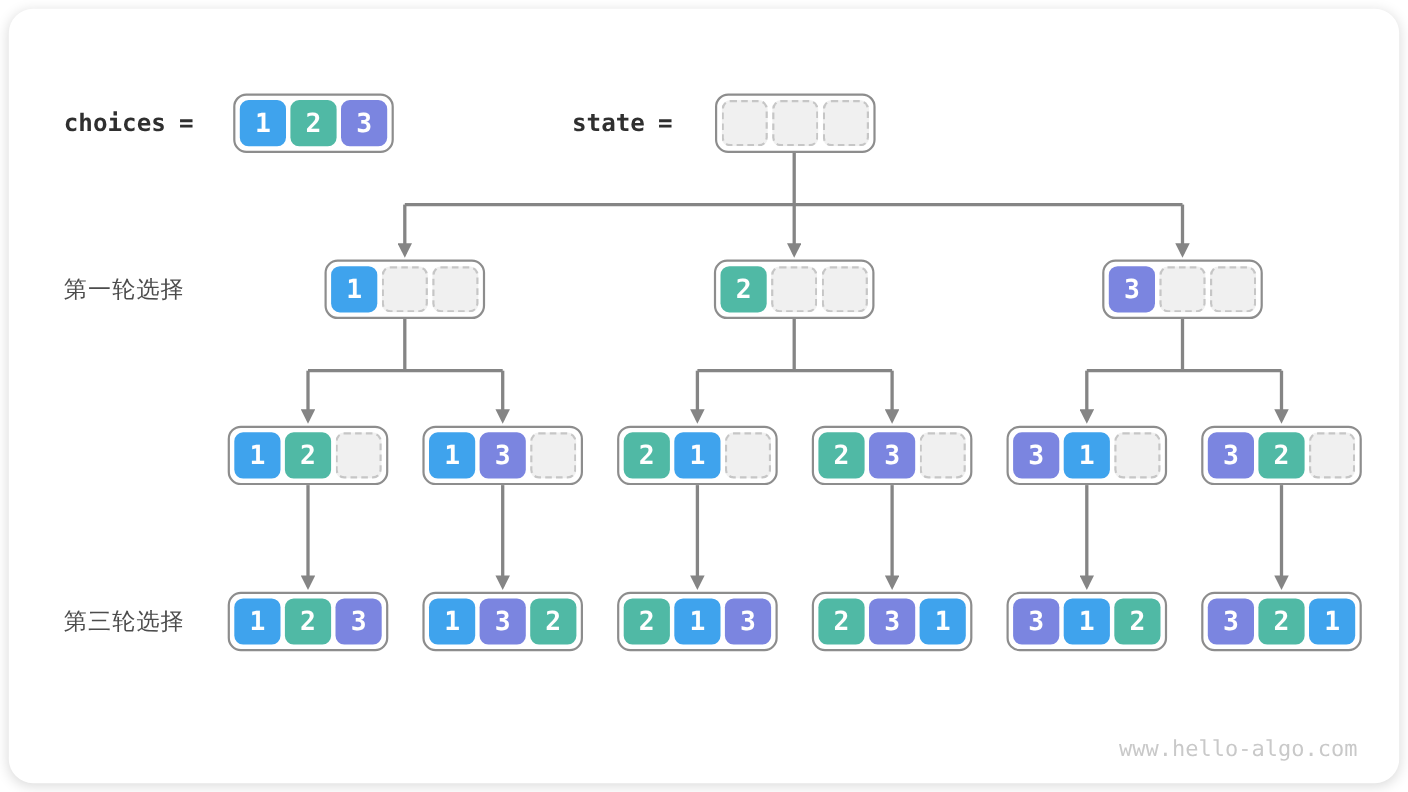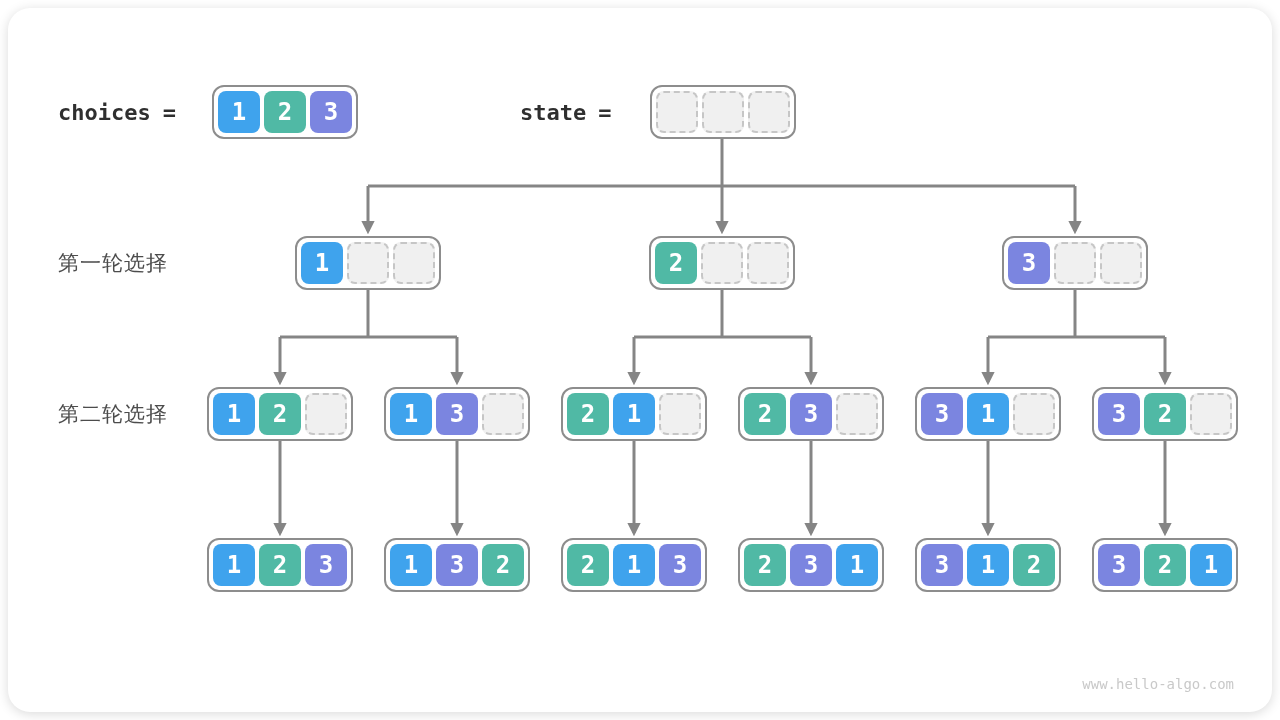--- a/index.html
+++ b/index.html
@@ -41,21 +41,21 @@
   #choices-box{left:212px;top:85px;}
   #state-box{left:650px;top:85px;}
   
   .round-label{
     position:absolute;left:58px;height:54px;display:flex;align-items:center;
     font-size:21px;color:#4C4C4C;font-weight:500;letter-spacing:1px;font-family:Liberation Serif, serif;
   }
   
   .watermark{
     position:absolute;right:46px;bottom:28px;
-    font-family:"DejaVu Sans Mono",monospace;font-size:14px;color:#C9C9C9;
+    font-family:"DejaVu Sans Mono",monospace;font-size:20px;color:#C9C9C9;
   }
 </style>
 </head>
 <body>
 
 <div class="card"></div>
 
 <div class="stage">
 
   <svg class="connectors" width="1280" height="720">
@@ -104,21 +104,21 @@
     <span>state</span>
     <span>=</span>
   </div>
   <div id="state-box" class="node">
       <div class="cell empty"></div>
       <div class="cell empty"></div>
       <div class="cell empty"></div>
     </div>
 
   <div class="round-label" id="round-label-1" style="top: 236px;">第一轮选择</div>
-  <div class="round-label" id="round-label-2" style="top: 387px;">第二轮选择</div>
+  <div class="round-label" id="round-label-3" style="top: 538px;">第三轮选择</div>
 
   <div id="nodes-layer">
       <div class="node" style="left: 295px; top: 236px;">
         <div class="cell" style="background: rgb(63, 163, 237);">1</div>
         <div class="cell empty"></div>
         <div class="cell empty"></div>
       </div>
       <div class="node" style="left: 649px; top: 236px;">
         <div class="cell" style="background: rgb(80, 185, 165);">2</div>
         <div class="cell empty"></div>

